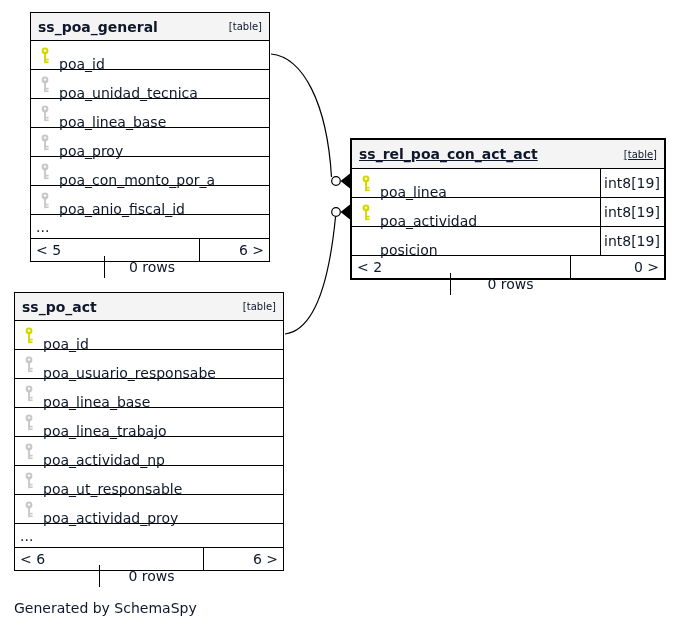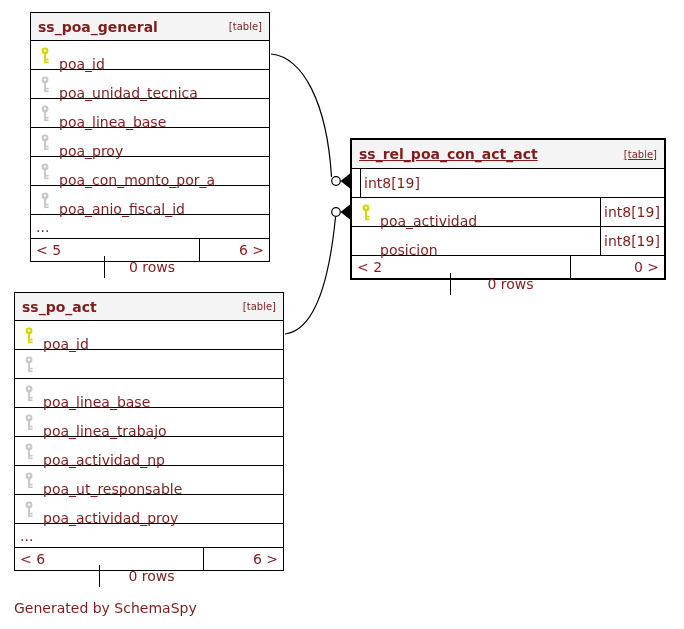--- a/index.html
+++ b/index.html
@@ -1,18 +1,18 @@
 <!DOCTYPE html>
 <html><head>
 <meta charset="utf-8">
 <style>
   html,body{margin:0;padding:0;background:#fff;}
   #canvas{
     position:relative;width:684px;height:629px;background:#fff;overflow:hidden;
-    font-family:"DejaVu Sans","Liberation Sans",sans-serif;color:#7f1d1d;
+    font-family:"DejaVu Sans","Liberation Sans",sans-serif;color:#0f172a;
   }
   .tbl{position:absolute;background:#fff;border:1px solid #000;box-sizing:border-box;}
   .tbl.focus{border-width:2px;}
   .hdr{display:flex;align-items:center;justify-content:space-between;
        background:#f4f4f4;padding:0 7px;box-sizing:border-box;}
   .tname{font-weight:bold;font-size:14px;white-space:nowrap;}
   .ttype{font-size:10px;white-space:nowrap;text-align:center;}
   .row{display:flex;align-items:center;border-top:1px solid #000;height:29px;
        box-sizing:border-box;padding-left:8px;}
   .row .icon{width:12px;height:17px;flex:0 0 12px;display:inline-block;}
@@ -119,20 +119,30 @@
           <span class="fc c" style="width: 95px;">0 rows</span>
           <span class="fc r">6 &gt;</span>
         </div>
       </div>
       <div class="tbl focus" style="left: 350px; top: 138px; width: 316px;">
         <div class="hdr" style="height: 28px; background: rgb(244, 244, 244); text-decoration: underline;">
           <span class="tname">ss_rel_poa_con_act_act</span>
           <span class="ttype">[table]</span>
         </div>
         <div class="row">
+          <span class="namecell">
+            <span class="icon"><svg viewBox="0 0 12 17" width="12" height="17">
+                <circle cx="6" cy="4" r="3.4" fill="#d6d600"></circle>
+                <circle cx="6" cy="3.6" r="1.2" fill="#fff"></circle>
+                <rect x="5.1" y="6.6" width="1.9" height="9.6" fill="#d6d600"></rect>
+                <rect x="7" y="11.8" width="2.6" height="1.6" fill="#d6d600"></rect>
+                <rect x="7" y="14.4" width="2.6" height="1.6" fill="#d6d600"></rect>
+              </svg></span>
+            <span class="cname">poa_linea</span>
+          </span>
           <span class="typecell">int8[19]</span>
         </div>
         <div class="row">
           <span class="namecell">
             <span class="icon"><svg viewBox="0 0 12 17" width="12" height="17">
                 <circle cx="6" cy="4" r="3.4" fill="#d6d600"></circle>
                 <circle cx="6" cy="3.6" r="1.2" fill="#fff"></circle>
                 <rect x="5.1" y="6.6" width="1.9" height="9.6" fill="#d6d600"></rect>
                 <rect x="7" y="11.8" width="2.6" height="1.6" fill="#d6d600"></rect>
                 <rect x="7" y="14.4" width="2.6" height="1.6" fill="#d6d600"></rect>
@@ -173,20 +183,21 @@
         </div>
         <div class="row">
           <span class="namecell">
             <span class="icon"><svg viewBox="0 0 12 17" width="12" height="17">
                 <circle cx="6" cy="4" r="3.4" fill="#c8c8c8"></circle>
                 <circle cx="6" cy="3.6" r="1.2" fill="#fff"></circle>
                 <rect x="5.1" y="6.6" width="1.9" height="9.6" fill="#c8c8c8"></rect>
                 <rect x="7" y="11.8" width="2.6" height="1.6" fill="#c8c8c8"></rect>
                 <rect x="7" y="14.4" width="2.6" height="1.6" fill="#c8c8c8"></rect>
               </svg></span>
+            <span class="cname">poa_usuario_responsabe</span>
           </span>
         </div>
         <div class="row">
           <span class="namecell">
             <span class="icon"><svg viewBox="0 0 12 17" width="12" height="17">
                 <circle cx="6" cy="4" r="3.4" fill="#c8c8c8"></circle>
                 <circle cx="6" cy="3.6" r="1.2" fill="#fff"></circle>
                 <rect x="5.1" y="6.6" width="1.9" height="9.6" fill="#c8c8c8"></rect>
                 <rect x="7" y="11.8" width="2.6" height="1.6" fill="#c8c8c8"></rect>
                 <rect x="7" y="14.4" width="2.6" height="1.6" fill="#c8c8c8"></rect>

